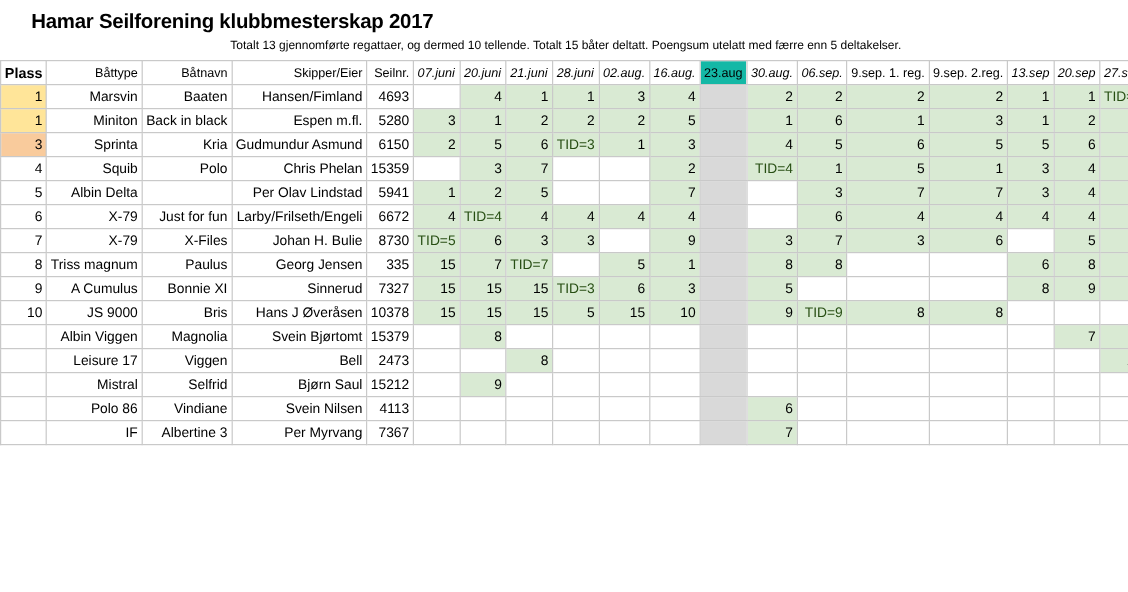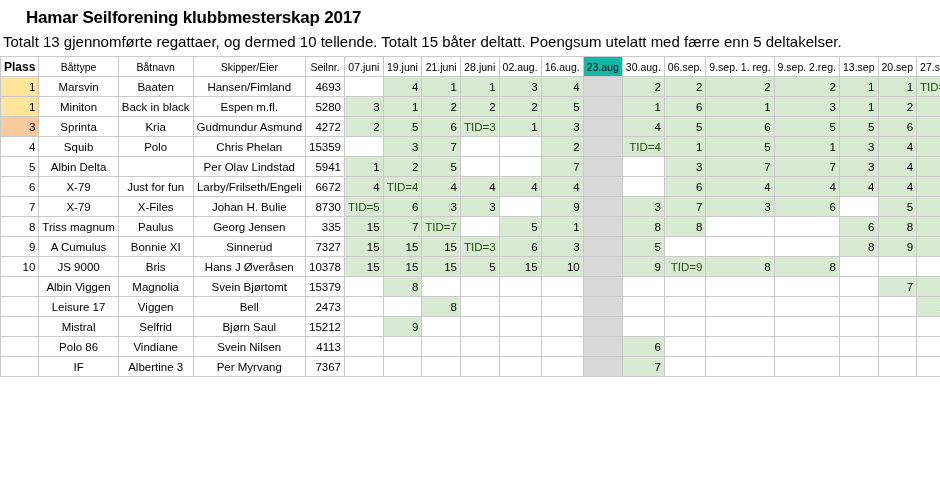--- a/index.html
+++ b/index.html
@@ -16,24 +16,25 @@
     overflow: hidden;
   }
   .title {
     font-size: 17px;
     font-weight: bold;
     color: #000;
     padding: 8px 0 0 26px;
     letter-spacing: -0.2px;
   }
   .subtitle {
-    font-size: 15px;
+    font-size: 10px;
     color: #000;
     padding: 5px 0 4px 3px;
     white-space: nowrap;
+    text-align: center;
   }
   table.sheet {
     border-collapse: collapse;
     table-layout: fixed;
     margin-top: 2px;
     font-size: 11.5px;
     color: #000;
   }
   table.sheet td, table.sheet th {
     border: 1px solid #c9c9c9;
@@ -41,30 +42,30 @@
     height: 20px;
     overflow: hidden;
     white-space: nowrap;
     font-weight: normal;
     vertical-align: middle;
   }
   thead th {
     border-top: 1px solid #8a8a8a;
     border-bottom: 1px solid #8a8a8a;
     font-size: 10.5px;
-    text-align: center;
+    text-align: right;
     vertical-align: bottom;
     height: 34px;
     padding-bottom: 2px;
   }
-  thead th.num { text-align: center; }
+  thead th.num { text-align: left; font-style: italic; }
   thead th.plass { font-weight: bold; font-size: 12px; }
   thead th.shaded { background: #14b8a6; }
   td.r { text-align: right; }
-  td.l { text-align: center; }
+  td.l { text-align: right; }
   td.green { background: #d9ead3; }
   td.shaded { background: #d9d9d9; }
   td.plass-y { background: #ffe599; text-align: right; font-weight: bold; }
   td.plass-o { background: #f9cb9c; text-align: right; font-weight: bold; }
   td.plass { text-align: right; font-weight: bold; }
   td.tid { color: #274e13; }
 </style>
 </head>
 <body>
 
@@ -97,21 +98,21 @@
 
     </colgroup>
     <thead>
       <tr>
         <th class="plass">Plass</th>
         <th>Båttype</th>
         <th>Båtnavn</th>
         <th>Skipper/Eier</th>
         <th>Seilnr.</th>
         <th class="num">07.juni</th>
-        <th class="num">19.juni</th>
+        <th class="num">20.juni</th>
         <th class="num">21.juni</th>
         <th class="num">28.juni</th>
         <th class="num">02.aug.</th>
         <th class="num">16.aug.</th>
         <th class="shaded">23.aug</th>
         <th class="num">30.aug.</th>
         <th class="num">06.sep.</th>
         <th>9.sep. 1. reg.</th>
         <th>9.sep. 2.reg.</th>
         <th class="num">13.sep</th>
@@ -161,21 +162,21 @@
           <td class="r green">3</td>
           <td class="r green">1</td>
           <td class="r green">2</td>
           <td class="r green">5</td>
         </tr>
         <tr>
           <td class="plass-o">3</td>
           <td class="l">Sprinta</td>
           <td class="l">Kria</td>
           <td class="l">Gudmundur Asmund</td>
-          <td class="r">4272</td>
+          <td class="r">6150</td>
           <td class="r green">2</td>
           <td class="r green">5</td>
           <td class="r green">6</td>
           <td class="r green tid">TID=3</td>
           <td class="r green">1</td>
           <td class="r green">3</td>
           <td class="r shaded"></td>
           <td class="r green">4</td>
           <td class="r green">5</td>
           <td class="r green">6</td>

